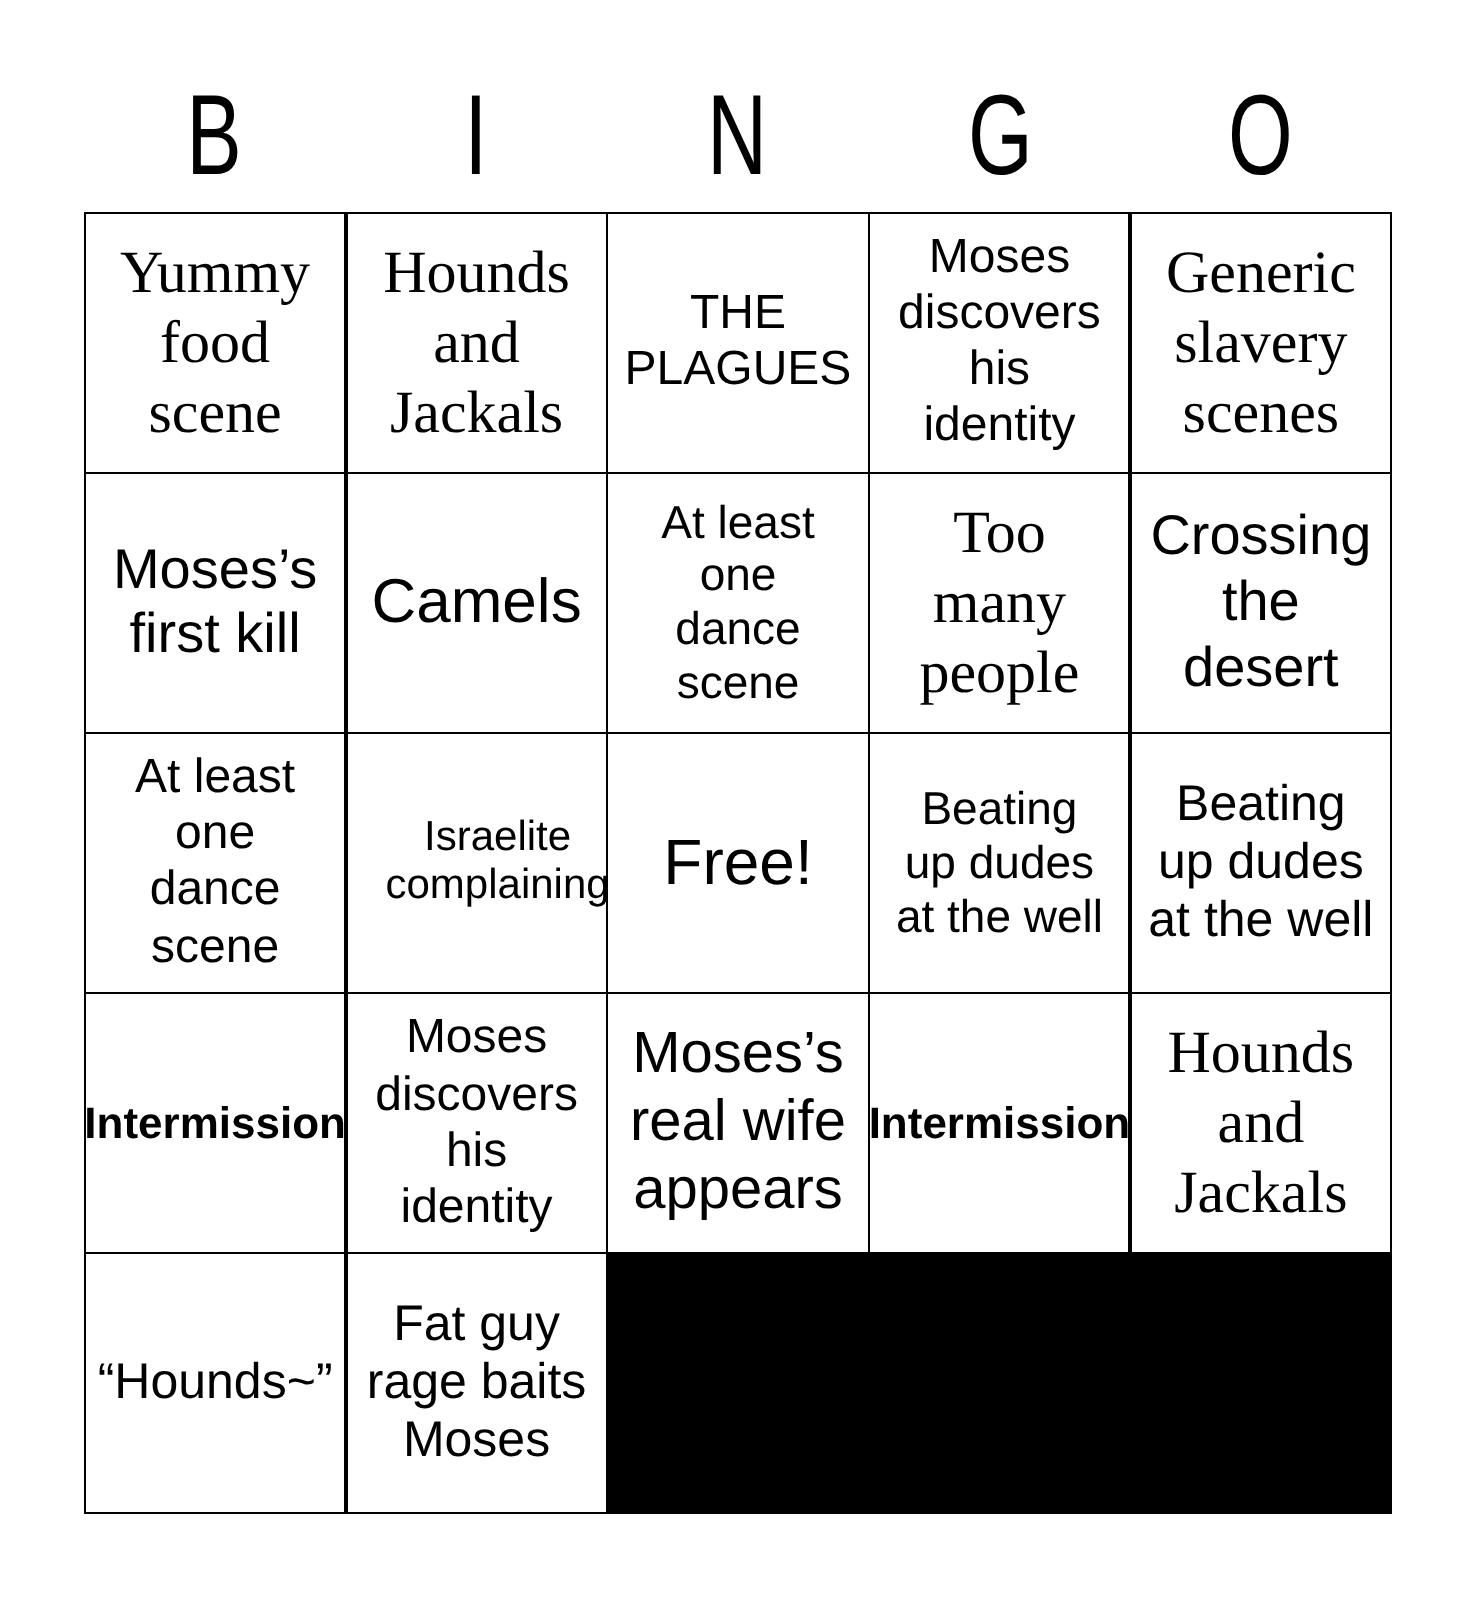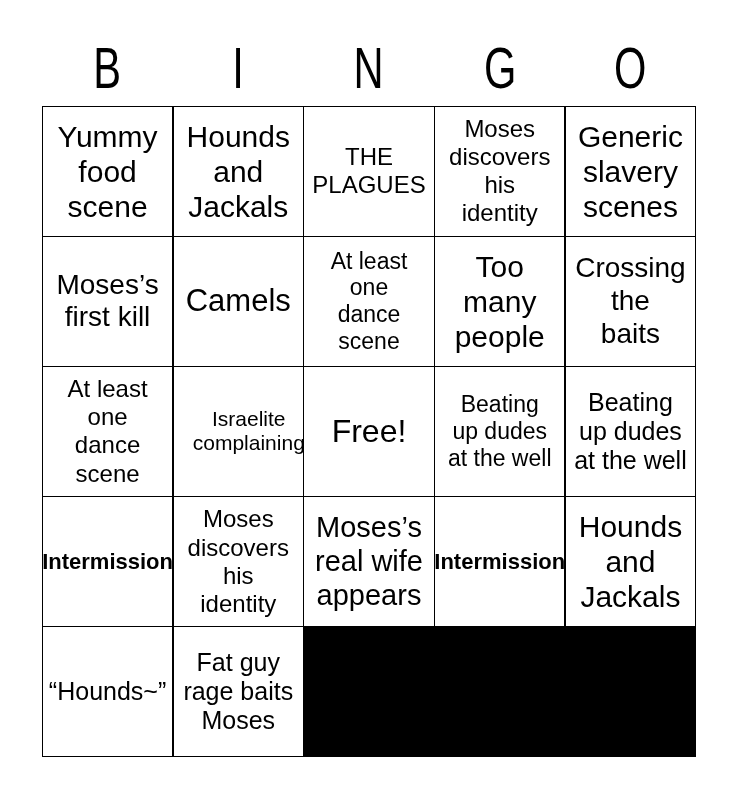--- a/index.html
+++ b/index.html
@@ -64,21 +64,21 @@
     line-height: 1.17;
   }
   .fs21 { font-size: 21px; margin-left: 21px; }
   .fs22 { font-size: 22px; font-weight: bold; }
   .fs23 { font-size: 23px; }
   .fs24 { font-size: 24px; }
   .fs25 { font-size: 25px; }
   .fs26 { font-size: 26px; }
   .fs28 { font-size: 28px; }
   .fs29 { font-size: 29px; }
-  .fs30 { font-size: 30px; }
+  .fs30 { font-size: 30px; font-family: Liberation Serif, serif; }
   .fs31 { font-size: 31px; text-align: center; }
   .fs42 { font-size: 32px; }
 </style>
 </head>
 <body>
 
 <div class="page">
 
   <div class="title-row">
     <div class="title-letter"><span class="squeeze">B</span></div>
@@ -130,21 +130,21 @@
 scene</span>
       </div>
     <div class="cell">
         <span class="cell-text fs30">Too
 many
 people</span>
       </div>
     <div class="cell">
         <span class="cell-text fs28">Crossing
 the
-baits</span>
+desert</span>
       </div>
 
     <div class="cell">
         <span class="cell-text fs24">At least
 one
 dance
 scene</span>
       </div>
     <div class="cell">
         <span class="cell-text fs21">Israelite

